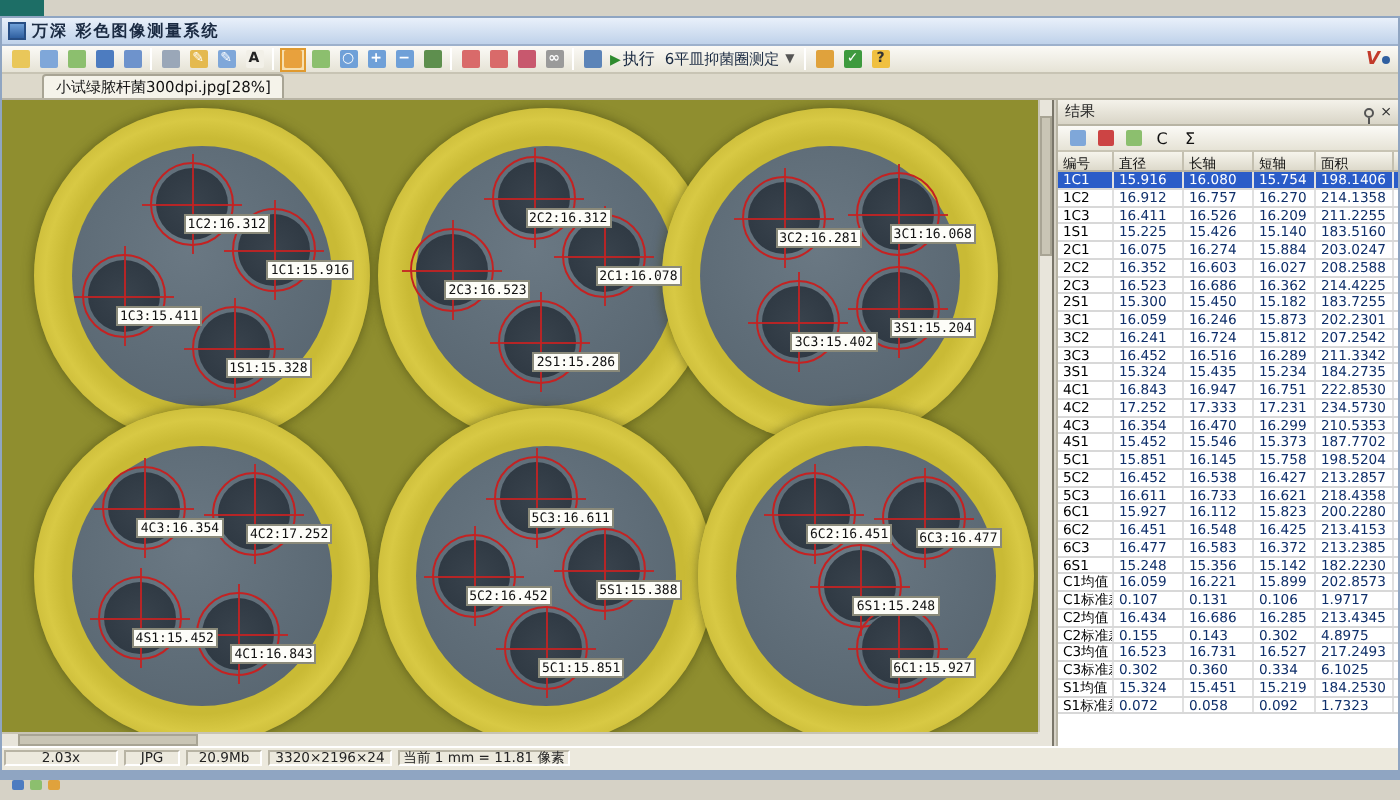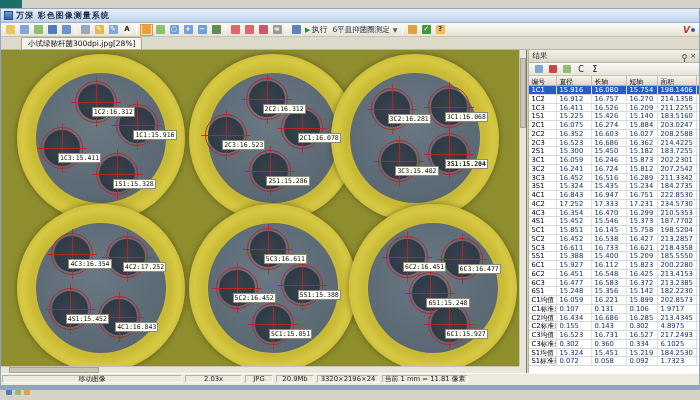--- a/index.html
+++ b/index.html
@@ -275,21 +275,21 @@
                 <div class="zlabel" style="left: 94.8px; top: 38.8px;">3C1:16.068</div>
                 <div class="zone" style="left: 31.4px; top: 70.4px; width: 36px; height: 36px;"></div>
                 <div class="ring" style="left: 28.4px; top: 67.4px; width: 42px; height: 42px;"></div>
                 <div class="crossh" style="left: 24.4px; top: 88.4px; width: 50px;"></div>
                 <div class="crossv" style="left: 49.4px; top: 63.4px; height: 50px;"></div>
                 <div class="zlabel" style="left: 45.4px; top: 93.4px;">3C3:15.402</div>
                 <div class="zone" style="left: 80.8px; top: 62.6px; width: 36px; height: 36px;"></div>
                 <div class="ring" style="left: 77.8px; top: 59.6px; width: 42px; height: 42px;"></div>
                 <div class="crossh" style="left: 73.8px; top: 80.6px; width: 50px;"></div>
                 <div class="crossv" style="left: 98.8px; top: 55.6px; height: 50px;"></div>
-                <div class="zlabel" style="left: 94.8px; top: 85.6px; font-weight: bold;">3S1:15.204</div>
+                <div class="zlabel" style="left: 94.8px; top: 85.6px;">3S1:15.204</div>
               </div>
             </div>
             <div class="dish" style="left: 16px; top: 154px;">
               <div class="agar">
                 <div class="zone" style="left: 18.4px; top: 13.2px; width: 36px; height: 36px;"></div>
                 <div class="ring" style="left: 15.4px; top: 10.2px; width: 42px; height: 42px;"></div>
                 <div class="crossh" style="left: 11.4px; top: 31.2px; width: 50px;"></div>
                 <div class="crossv" style="left: 36.4px; top: 6.2px; height: 50px;"></div>
                 <div class="zlabel" style="left: 32.4px; top: 36.2px;">4C3:16.354</div>
                 <div class="zone" style="left: 73px; top: 15.8px; width: 36px; height: 36px;"></div>
@@ -526,27 +526,20 @@
                 <div class="c4">213.2857</div>
               </div>
               <div class="rrow">
                 <div class="c0">5C3</div>
                 <div class="c1">16.611</div>
                 <div class="c2">16.733</div>
                 <div class="c3">16.621</div>
                 <div class="c4">218.4358</div>
               </div>
               <div class="rrow">
-                <div class="c0">5S1</div>
-                <div class="c1">15.388</div>
-                <div class="c2">15.400</div>
-                <div class="c3">15.209</div>
-                <div class="c4">185.5550</div>
-              </div>
-              <div class="rrow">
                 <div class="c0">6C1</div>
                 <div class="c1">15.927</div>
                 <div class="c2">16.112</div>
                 <div class="c3">15.823</div>
                 <div class="c4">200.2280</div>
               </div>
               <div class="rrow">
                 <div class="c0">6C2</div>
                 <div class="c1">16.451</div>
                 <div class="c2">16.548</div>
@@ -622,21 +615,20 @@
                 <div class="c2">0.058</div>
                 <div class="c3">0.092</div>
                 <div class="c4">1.7323</div>
               </div>
             </div>
         </div>
       </div>
     </div>
 
     <div class="statusbar">
-      <div class="sfield sf-mode">移动图像</div>
       <div class="sfield sf-zoom">2.03x</div>
       <div class="sfield sf-fmt">JPG</div>
       <div class="sfield sf-size">20.9Mb</div>
       <div class="sfield sf-dims">3320×2196×24</div>
       <div class="sfield sf-scale">当前 1 mm = 11.81 像素</div>
     </div>
   </div>
 
   <div class="winframe-bottom"></div>
   <div class="desktop-bottom">

